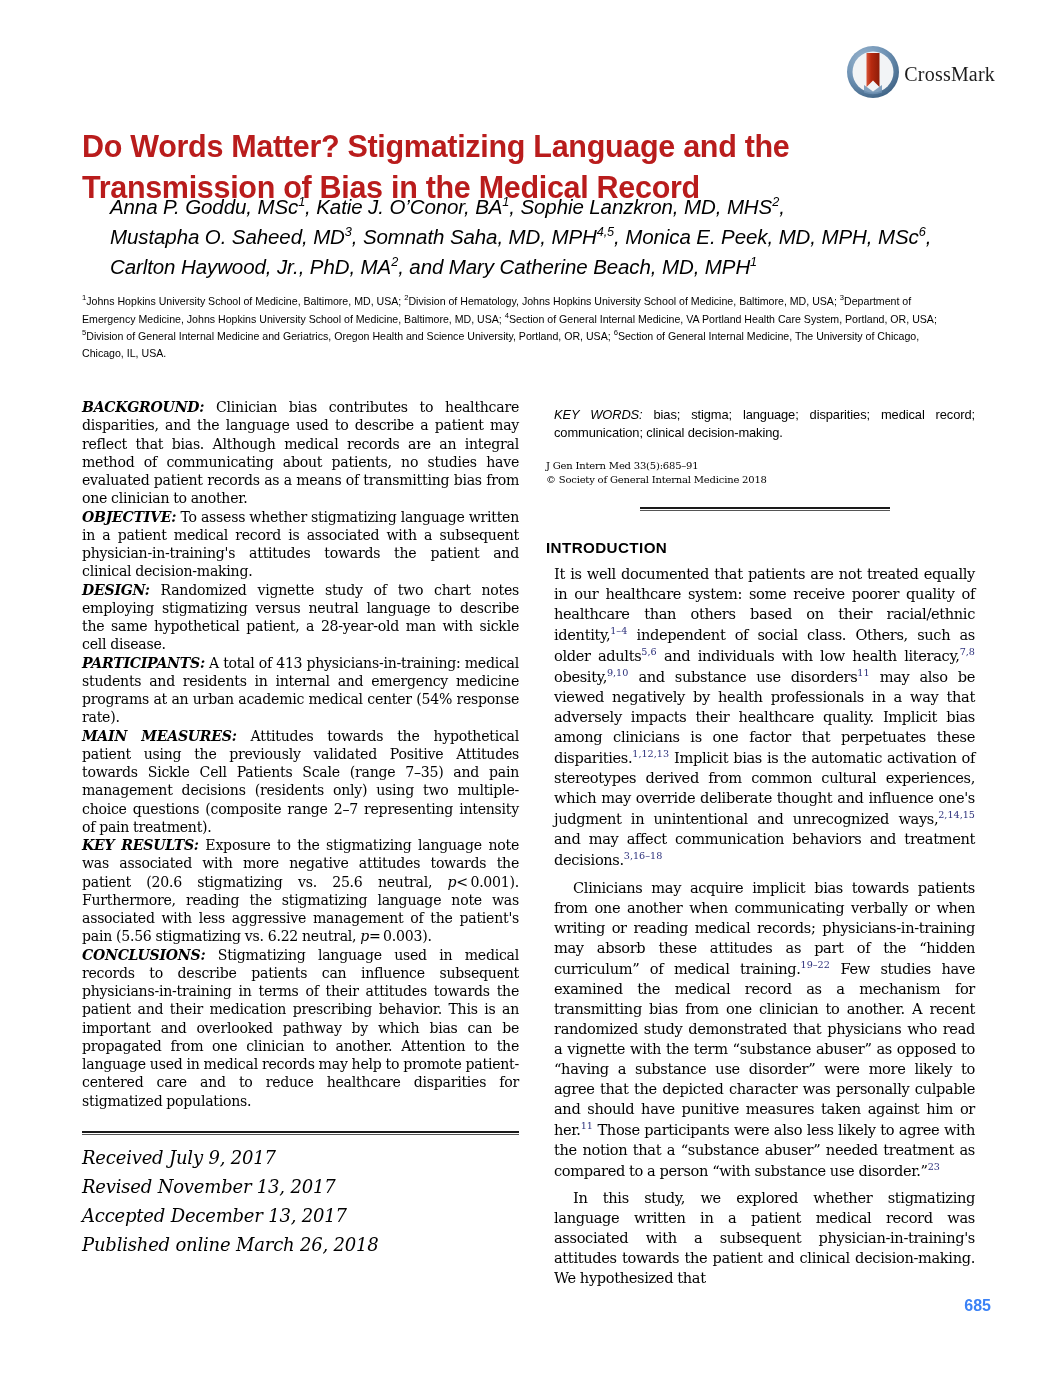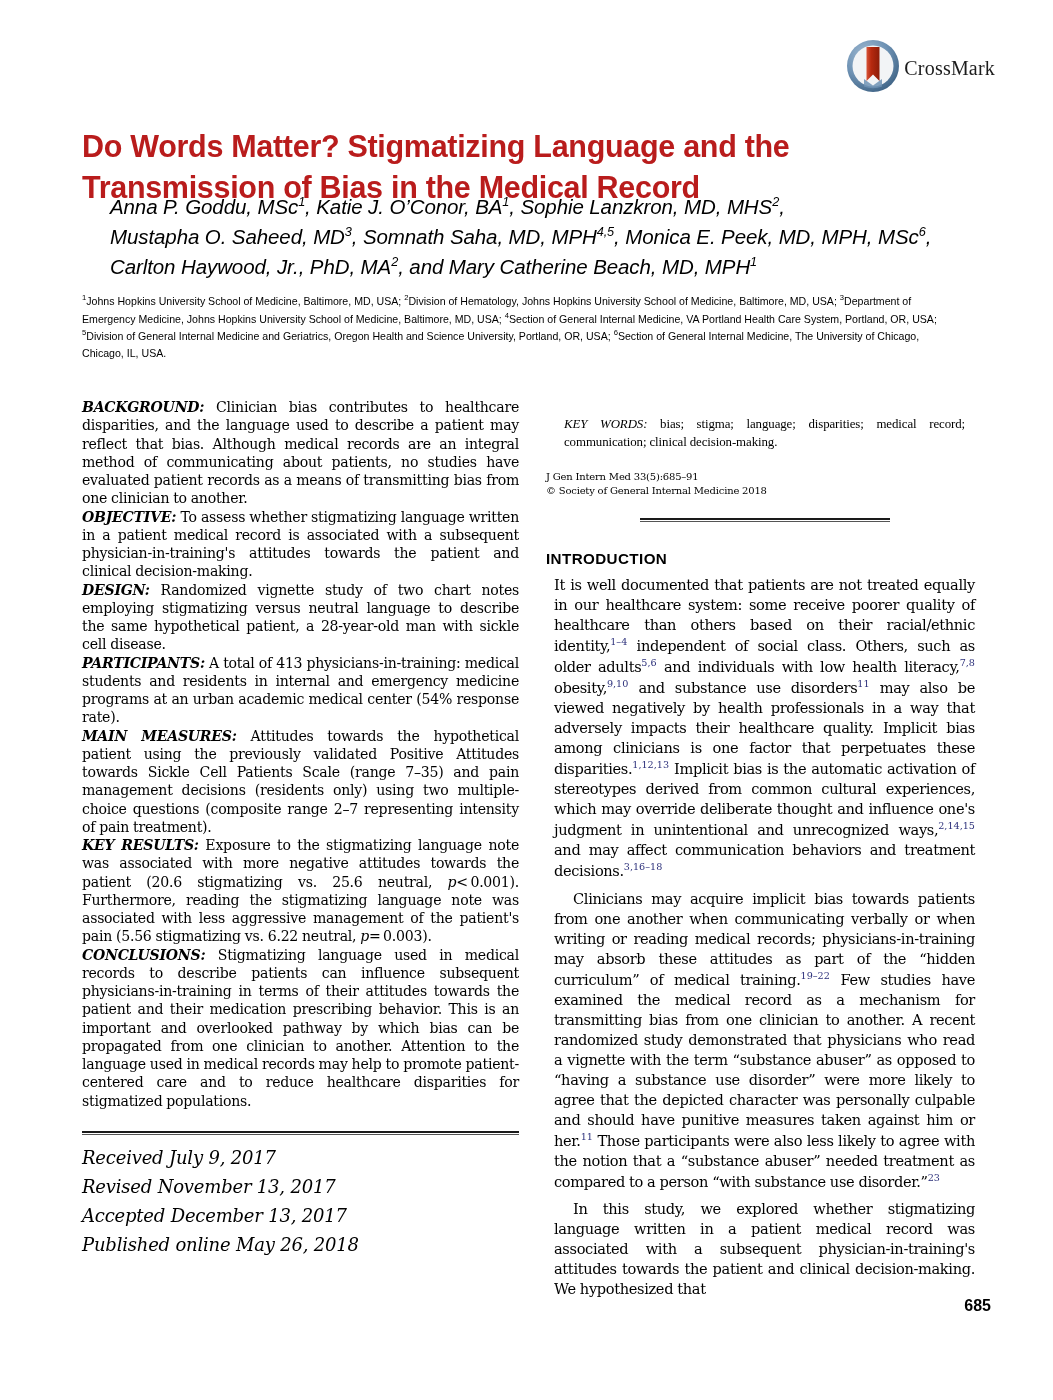--- a/index.html
+++ b/index.html
@@ -19,21 +19,21 @@
     position: absolute;
     left: 0; top: 0;
     width: 1053px;
     height: 1400px;
   }
 
   
   .crossmark {
     position: absolute;
     right: 58px;
-    top: 38px;
+    top: 44px;
     display: flex;
     align-items: center;
     gap: 3px;
   }
   .crossmark-label {
     font-family: "Liberation Serif", serif;
     font-size: 20px;
     color: #1c1c1c;
     letter-spacing: .2px;
   }
@@ -122,26 +122,26 @@
   .dates {
     font-family: "DejaVu Serif", serif;
     font-style: italic;
     font-size: 18px;
     line-height: 1.62;
     letter-spacing: -0.2px;
   }
 
   
   .keywords {
-    font-family: Liberation Serif, serif;
+    font-family: Liberation Sans, sans-serif;
     font-size: 12.9px;
     line-height: 1.38;
     text-align: justify;
     letter-spacing: -0.1px;
-    margin: 18px;
+    margin: 8px;
   }
   .keywords i { font-style: italic; }
   .journal-meta {
     margin-top: 17px;
     font-family: "DejaVu Serif", serif;
     font-size: 10px;
     line-height: 1.48;
     letter-spacing: -0.2px;
   }
   .rule-right {
@@ -178,21 +178,21 @@
   }
 
   
   .page-number {
     position: absolute;
     right: 62px;
     top: 1297px;
     font-family: "Liberation Sans", sans-serif;
     font-weight: bold;
     font-size: 16px;
-    color: #000000;
+    color: #3b82f6;
   }
 </style>
 </head>
 <body>
 
 <div class="page">
 
   <div class="crossmark">
     <span>
       <svg width="56" height="56" viewBox="0 0 56 56" aria-hidden="true">
@@ -235,21 +235,21 @@
     <p class="abs-p"><b>MAIN MEASURES:</b> Attitudes towards the hypothetical patient using the previously validated Positive Attitudes towards Sickle Cell Patients Scale (range 7–35) and pain management decisions (residents only) using two multiple-choice questions (composite range 2–7 representing intensity of pain treatment).</p>
     <p class="abs-p"><b>KEY RESULTS:</b> Exposure to the stigmatizing language note was associated with more negative attitudes towards the patient (20.6 stigmatizing vs. 25.6 neutral, <i>p</i>&lt; 0.001). Furthermore, reading the stigmatizing language note was associated with less aggressive management of the patient's pain (5.56 stigmatizing vs. 6.22 neutral, <i>p</i>= 0.003).</p>
     <p class="abs-p"><b>CONCLUSIONS:</b> Stigmatizing language used in medical records to describe patients can influence subsequent physicians-in-training in terms of their attitudes towards the patient and their medication prescribing behavior. This is an important and overlooked pathway by which bias can be propagated from one clinician to another. Attention to the language used in medical records may help to promote patient-centered care and to reduce healthcare disparities for stigmatized populations.</p>
 
     <hr class="rule-left">
 
     <div class="dates">
       <div>Received July 9, 2017</div>
       <div>Revised November 13, 2017</div>
       <div>Accepted December 13, 2017</div>
-      <div>Published online May 26, 2018</div>
+      <div>Published online March 26, 2018</div>
     </div>
   </div>
 
   <div class="col-right">
     <p class="keywords"><i>KEY WORDS:</i> bias; stigma; language; disparities; medical record; communication; clinical decision-making.</p>
 
     <div class="journal-meta">
       <div>J Gen Intern Med 33(5):685–91</div>
       <div>© Society of General Internal Medicine 2018</div>
     </div>

